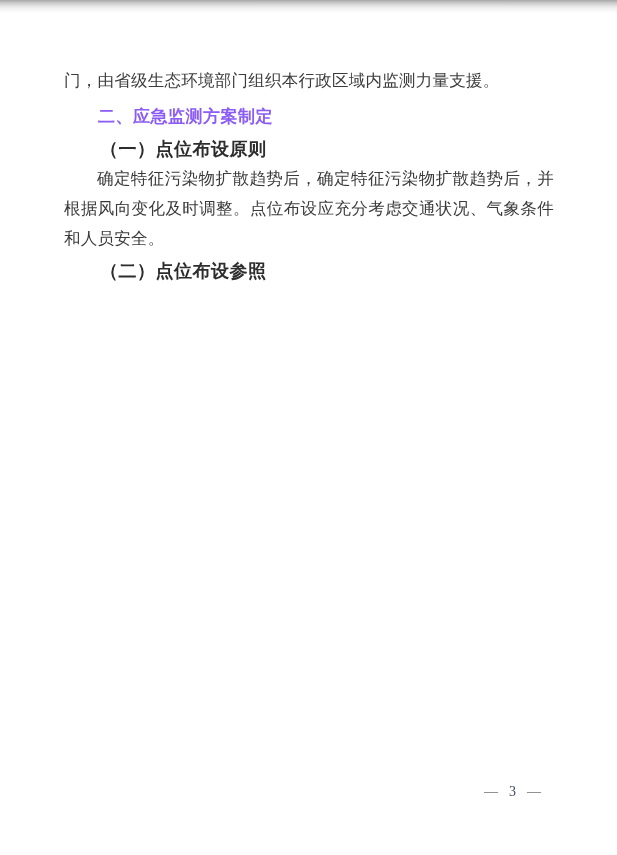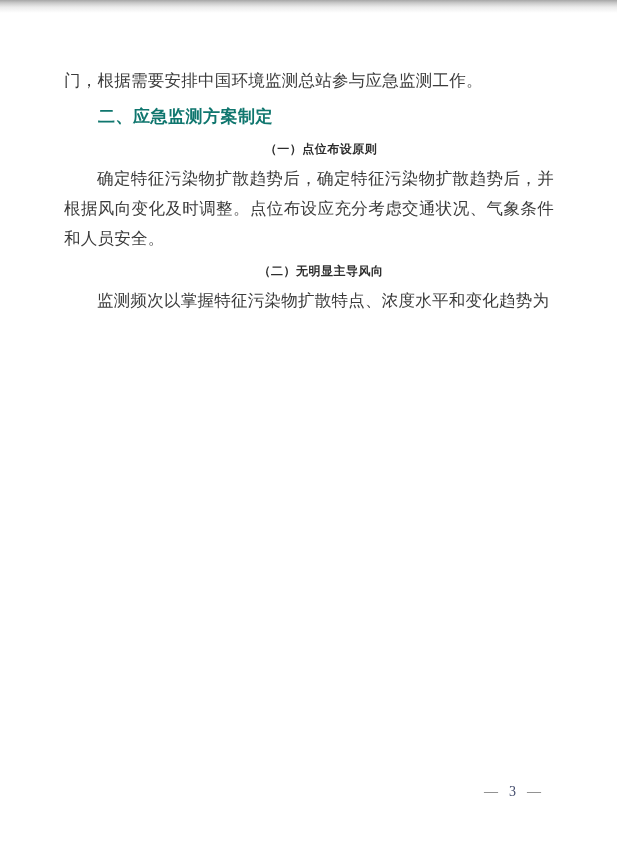--- a/index.html
+++ b/index.html
@@ -18,48 +18,47 @@
     position:absolute;left:64px;top:66px;width:490px;
     font-size:16.5px;line-height:30px;letter-spacing:0.25px;
     color:#3b3b3b;
     text-align:justify;
     text-justify:inter-ideograph;
   }
   .doc p{margin:0;text-indent:2em;}
   .doc p.no-indent{text-indent:0;}
   .h1{
     font-family:"Liberation Sans",sans-serif;
-    font-weight:700;color:#0f766e;font-size:17px;
+    font-weight:700;color:#8b5cf6;font-size:17px;
     margin:6px 0 0 0;text-indent:2em;line-height:30px;
     text-align:left;letter-spacing:0.5px;
   }
   .h2{
     font-family:"Liberation Serif",serif;
-    font-weight:700;color:#2d2d2d;font-size:12px;
+    font-weight:700;color:#2d2d2d;font-size:18px;
     margin:2px 0 0 0;text-indent:2em;line-height:30px;
-    text-align:center;letter-spacing:0.5px;
+    text-align:left;letter-spacing:0.5px;
   }
   .footer{
     position:absolute;top:784px;right:76px;
     font-size:14px;line-height:16px;color:#6e6e6e;
     font-family:"Liberation Serif",serif;
   }
   .footer .num{color:#414a6b;margin:0 11px;}
 </style>
 </head>
 <body>
 
 <div class="page">
   <div class="top-shadow"></div>
 
   <div class="doc">
-    <p class="no-indent">门，根据需要安排中国环境监测总站参与应急监测工作。</p>
+    <p class="no-indent">门，由省级生态环境部门组织本行政区域内监测力量支援。</p>
     <h2 class="h1">二、应急监测方案制定</h2>
     <h3 class="h2">（一）点位布设原则</h3>
     <p>确定特征污染物扩散趋势后，确定特征污染物扩散趋势后，并根据风向变化及时调整。点位布设应充分考虑交通状况、气象条件和人员安全。</p>
-    <h3 class="h2">（二）无明显主导风向</h3>
-    <p>监测频次以掌握特征污染物扩散特点、浓度水平和变化趋势为</p>
+    <h3 class="h2">（二）点位布设参照</h3>
   </div>
 
   <div class="footer">
     <span>—</span><span class="num">3</span><span>—</span>
   </div>
 </div>
 
 </body></html>

